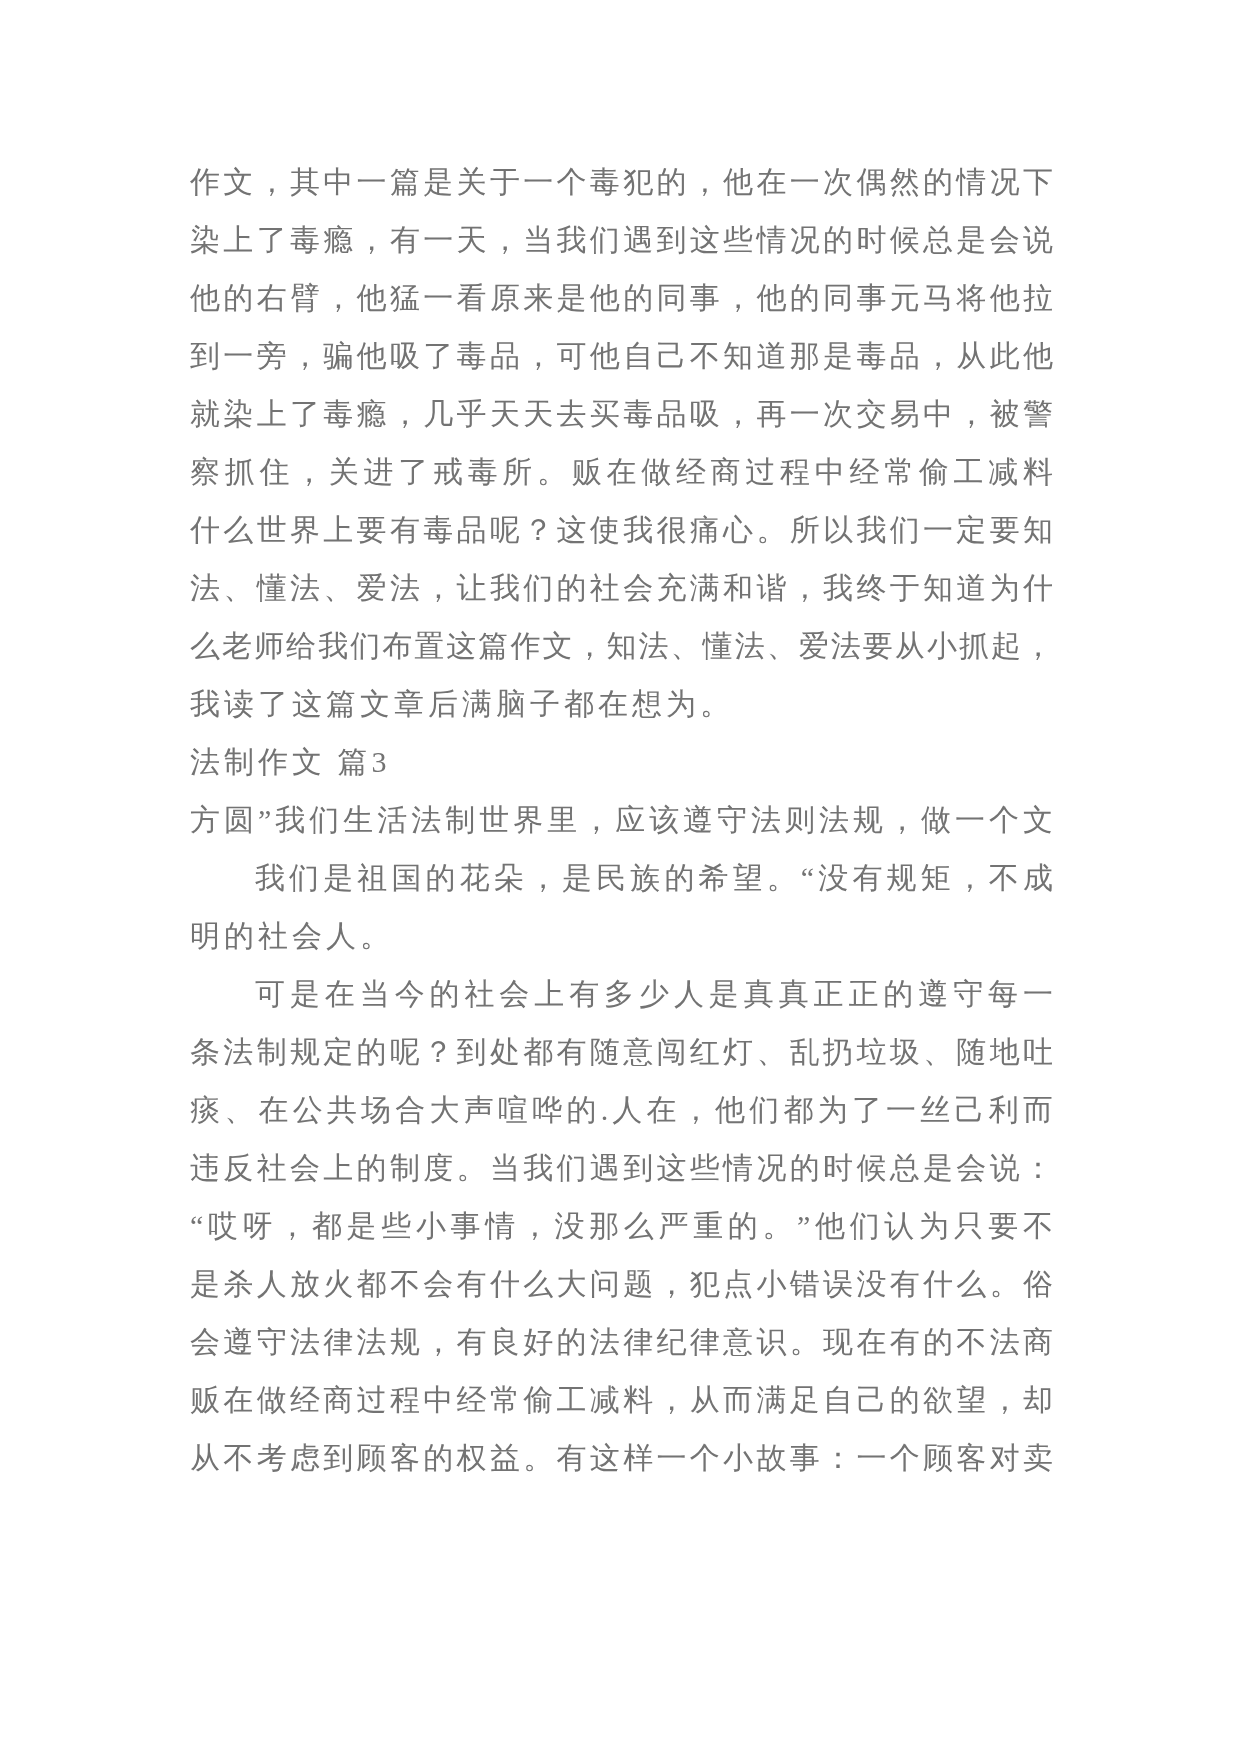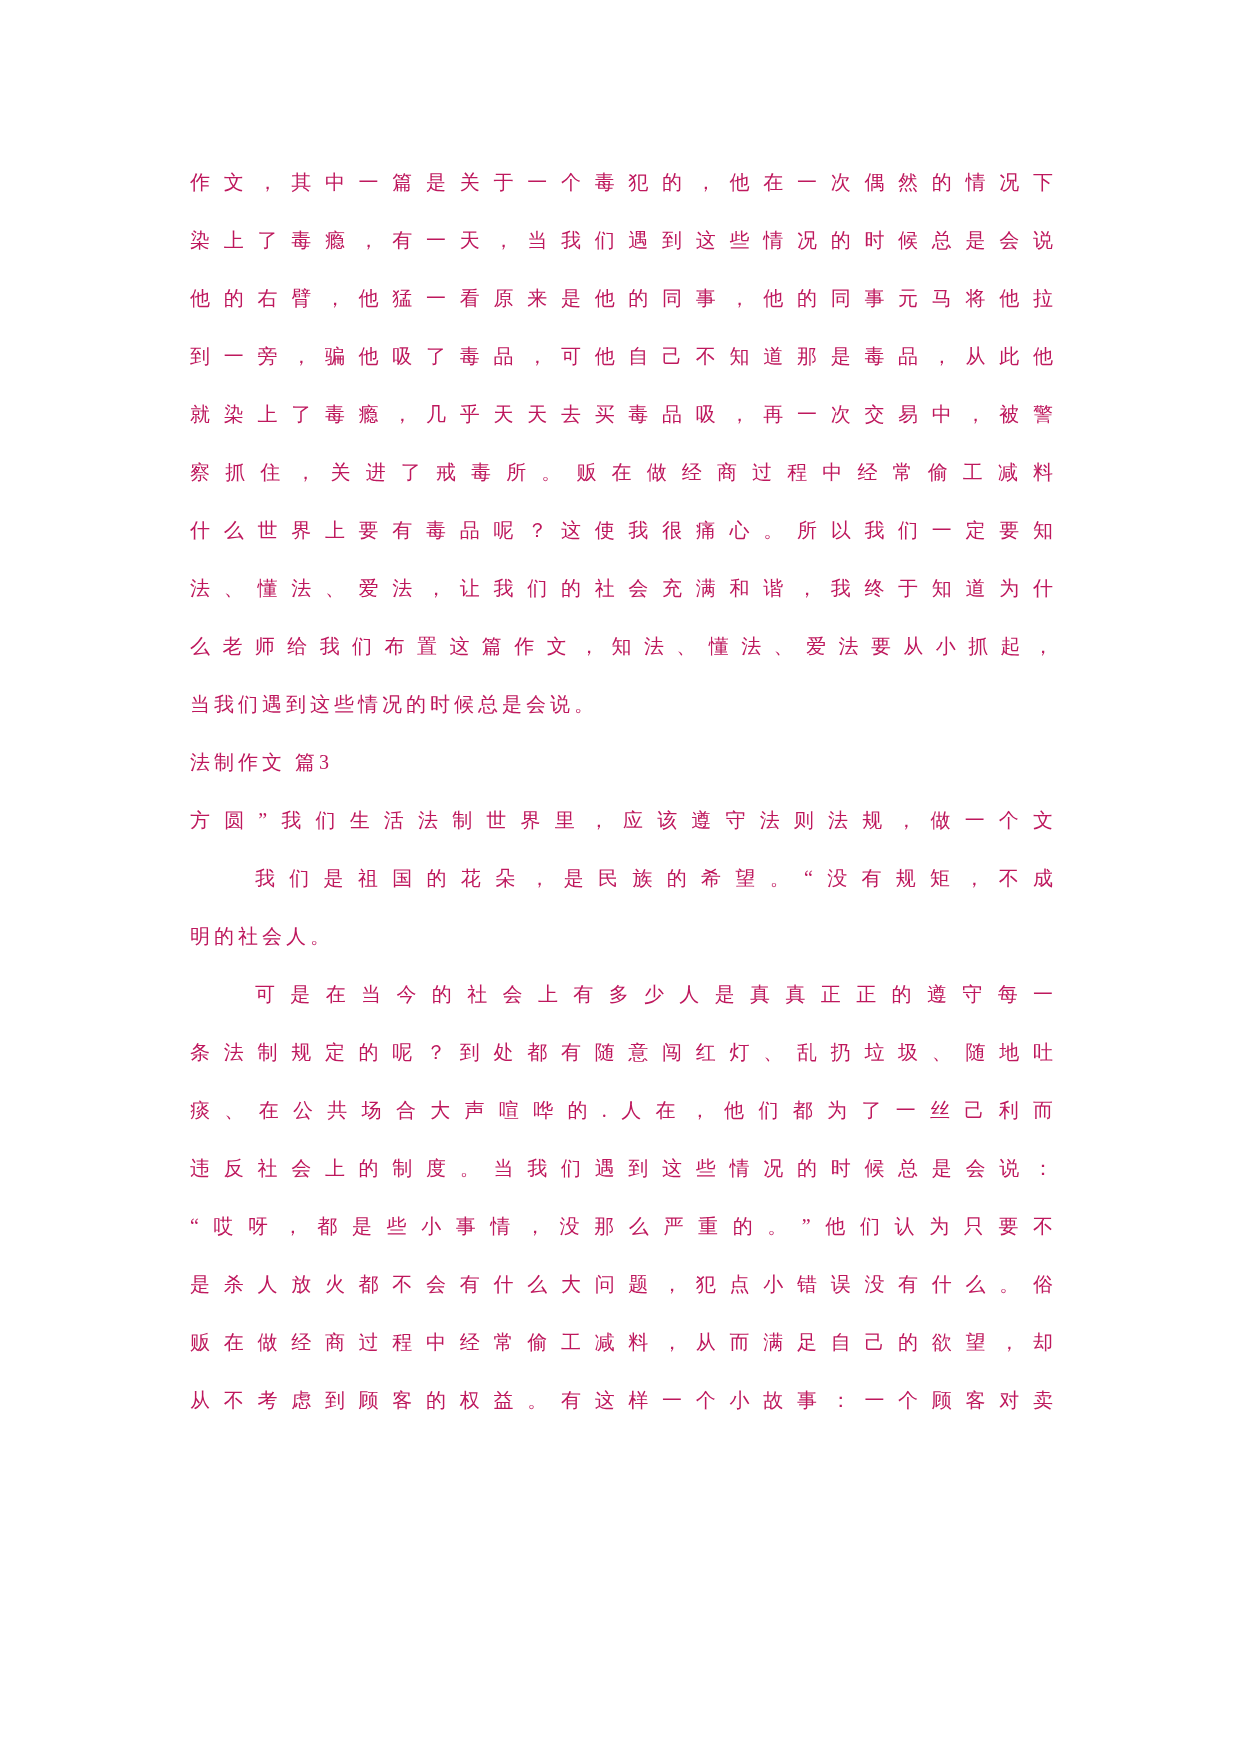--- a/index.html
+++ b/index.html
@@ -14,23 +14,23 @@
   .page {
     position: absolute;
     inset: 0;
     background: #ffffff;
   }
   .doc {
     position: absolute;
     left: 190px;
     top: 153px;
     width: 864px;
-    font-size: 20px;
+    font-size: 30px;
     line-height: 58px;
-    color: #be185d;
+    color: #737373;
     font-weight: normal;
   }
   .line {
     height: 58px;
     text-align: justify;
     text-align-last: justify;
     letter-spacing: 1px;
     overflow: hidden;
   }
   .line.para-end,
@@ -52,36 +52,37 @@
     <div>
       <div class="line">作文，其中一篇是关于一个毒犯的，他在一次偶然的情况下</div>
       <div class="line">染上了毒瘾，有一天，当我们遇到这些情况的时候总是会说</div>
       <div class="line">他的右臂，他猛一看原来是他的同事，他的同事元马将他拉</div>
       <div class="line">到一旁，骗他吸了毒品，可他自己不知道那是毒品，从此他</div>
       <div class="line">就染上了毒瘾，几乎天天去买毒品吸，再一次交易中，被警</div>
       <div class="line">察抓住，关进了戒毒所。贩在做经商过程中经常偷工减料</div>
       <div class="line">什么世界上要有毒品呢？这使我很痛心。所以我们一定要知</div>
       <div class="line">法、懂法、爱法，让我们的社会充满和谐，我终于知道为什</div>
       <div class="line">么老师给我们布置这篇作文，知法、懂法、爱法要从小抓起，</div>
-      <div class="line para-end">当我们遇到这些情况的时候总是会说。</div>
+      <div class="line para-end">我读了这篇文章后满脑子都在想为。</div>
     </div>
 
     <div class="line head">法制作文 篇3</div>
 
     <div>
       <div class="line">方圆”我们生活法制世界里，应该遵守法则法规，做一个文</div>
       <div class="line indent">我们是祖国的花朵，是民族的希望。“没有规矩，不成</div>
       <div class="line para-end">明的社会人。</div>
     </div>
 
     <div>
       <div class="line indent">可是在当今的社会上有多少人是真真正正的遵守每一</div>
       <div class="line">条法制规定的呢？到处都有随意闯红灯、乱扔垃圾、随地吐</div>
       <div class="line">痰、在公共场合大声喧哗的.人在，他们都为了一丝己利而</div>
       <div class="line">违反社会上的制度。当我们遇到这些情况的时候总是会说：</div>
       <div class="line">“哎呀，都是些小事情，没那么严重的。”他们认为只要不</div>
       <div class="line">是杀人放火都不会有什么大问题，犯点小错误没有什么。俗</div>
+      <div class="line">会遵守法律法规，有良好的法律纪律意识。现在有的不法商</div>
       <div class="line">贩在做经商过程中经常偷工减料，从而满足自己的欲望，却</div>
       <div class="line">从不考虑到顾客的权益。有这样一个小故事：一个顾客对卖</div>
     </div>
 
   </div>
 </div>
 
 </body></html>

